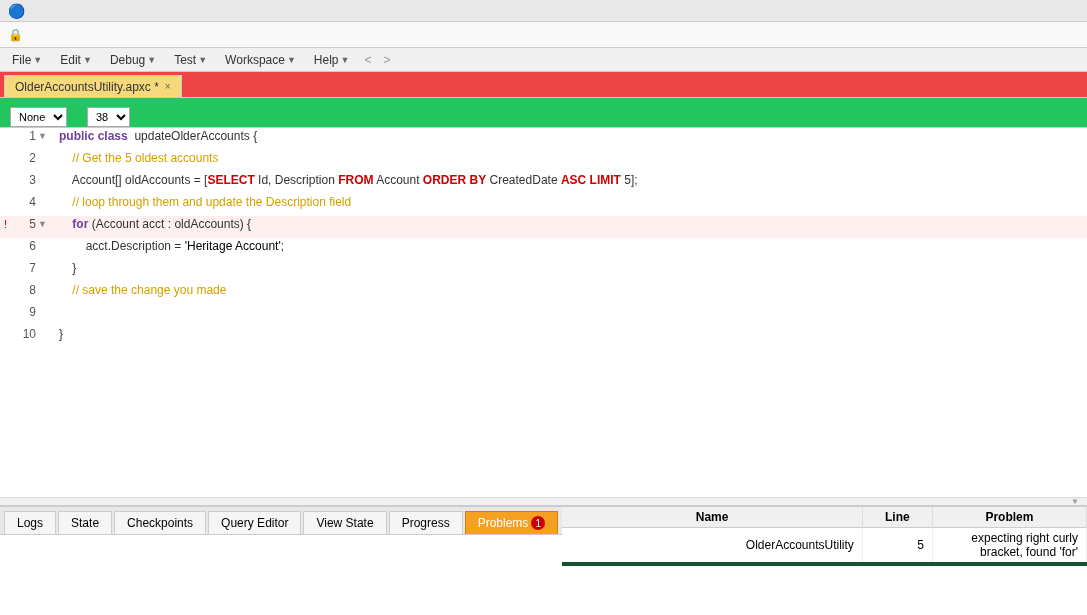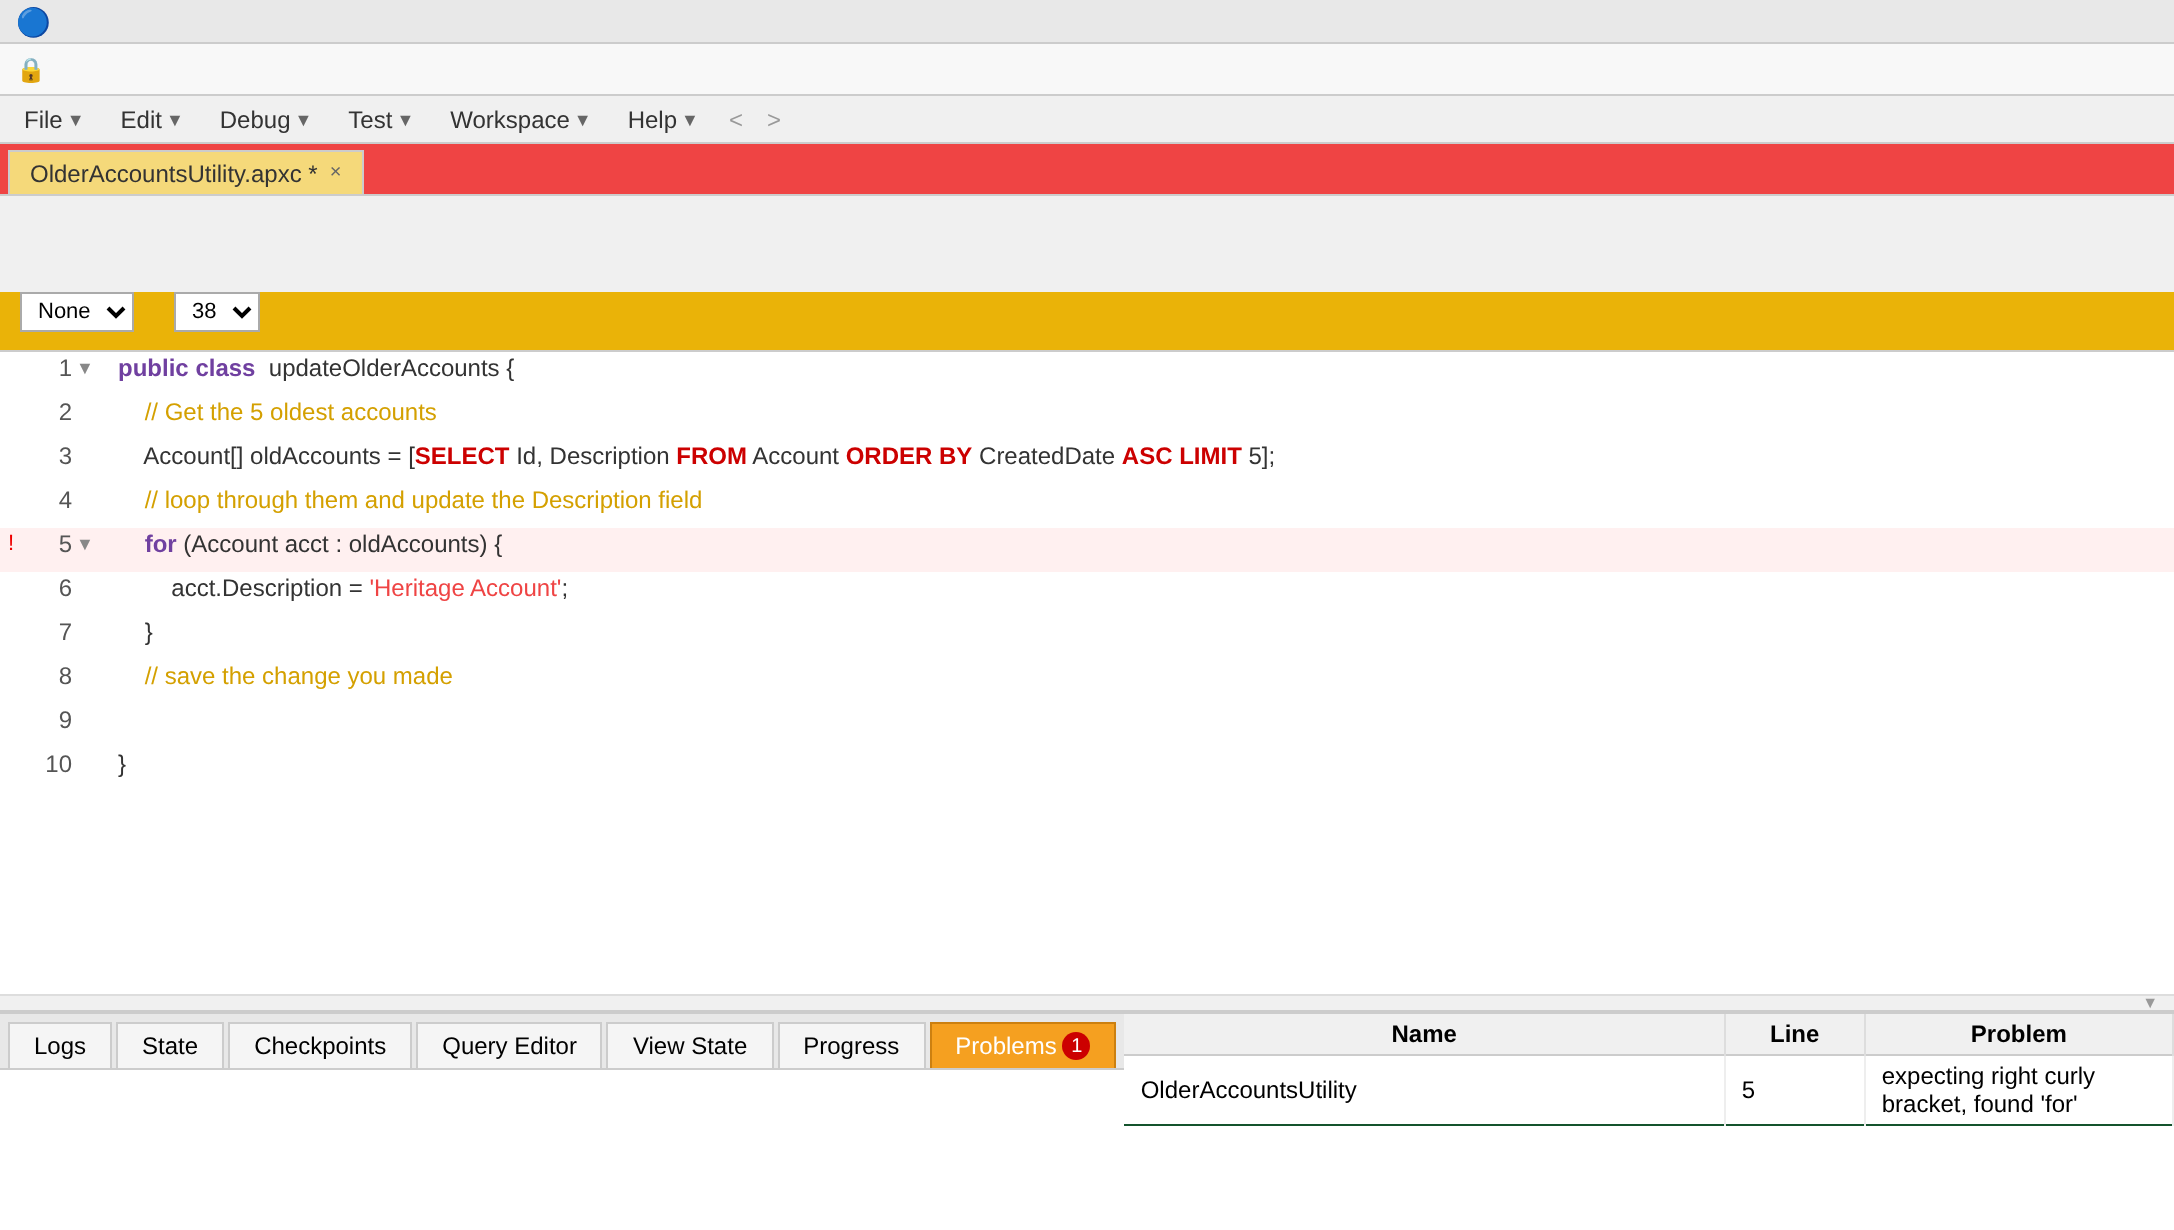--- a/index.html
+++ b/index.html
@@ -81,28 +81,27 @@
       height: 22px;
     }
     .file-tab .tab-close {
       font-size: 10px;
       color: #666;
       cursor: pointer;
     }
 
     
     #toolbar {
-      background: #eab308;
+      background: #22c55e;
       border-bottom: 1px solid #ccc;
       height: 30px;
       display: flex;
-      align-items: flex-start;
+      align-items: flex-end;
       padding: 0 6px;
       gap: 8px;
-      margin-top: 48px;
     }
     .toolbar-select-group {
       display: flex;
       align-items: center;
       gap: 4px;
     }
     .toolbar-label { font-size: 11px; color: #333; }
     .toolbar-select {
       font-size: 11px;
       padding: 1px 4px;
@@ -148,21 +147,21 @@
     }
     .code-content {
       padding: 1px 4px;
       flex: 1;
       white-space: pre;
     }
 
     
     .kw { color: #7040a0; font-weight: bold; }
     .cm { color: #d4a000; } 
-    .str { color: #ef4444; margin-top: 40px; } 
+    .str { color: #000000; margin-top: 40px; } 
     .soql-kw { color: #cc0000; font-weight: bold; } 
     .plain { color: #333; } 
 
     
     #scroll-indicator {
       background: #f0f0f0;
       height: 8px;
       border-top: 1px solid #ddd;
       display: flex;
       align-items: center;
@@ -232,21 +231,22 @@
       border-bottom: 1px solid #ccc;
     }
     thead th {
       text-align: center;
       padding: 3px 8px;
       font-weight: bold;
       border-right: 1px solid #ddd;
       font-size: 12px;
     }
     tbody tr {
-      border-bottom: 1px solid #14532d;
+      border-bottom: 4px solid #14532d;
+      text-align: right;
     }
     tbody td {
       padding: 3px 8px;
       border-right: 1px solid #eee;
     }
 
     #main-layout {
       display: flex;
       flex-direction: column;
       height: calc(615px - 22px - 26px - 24px);

